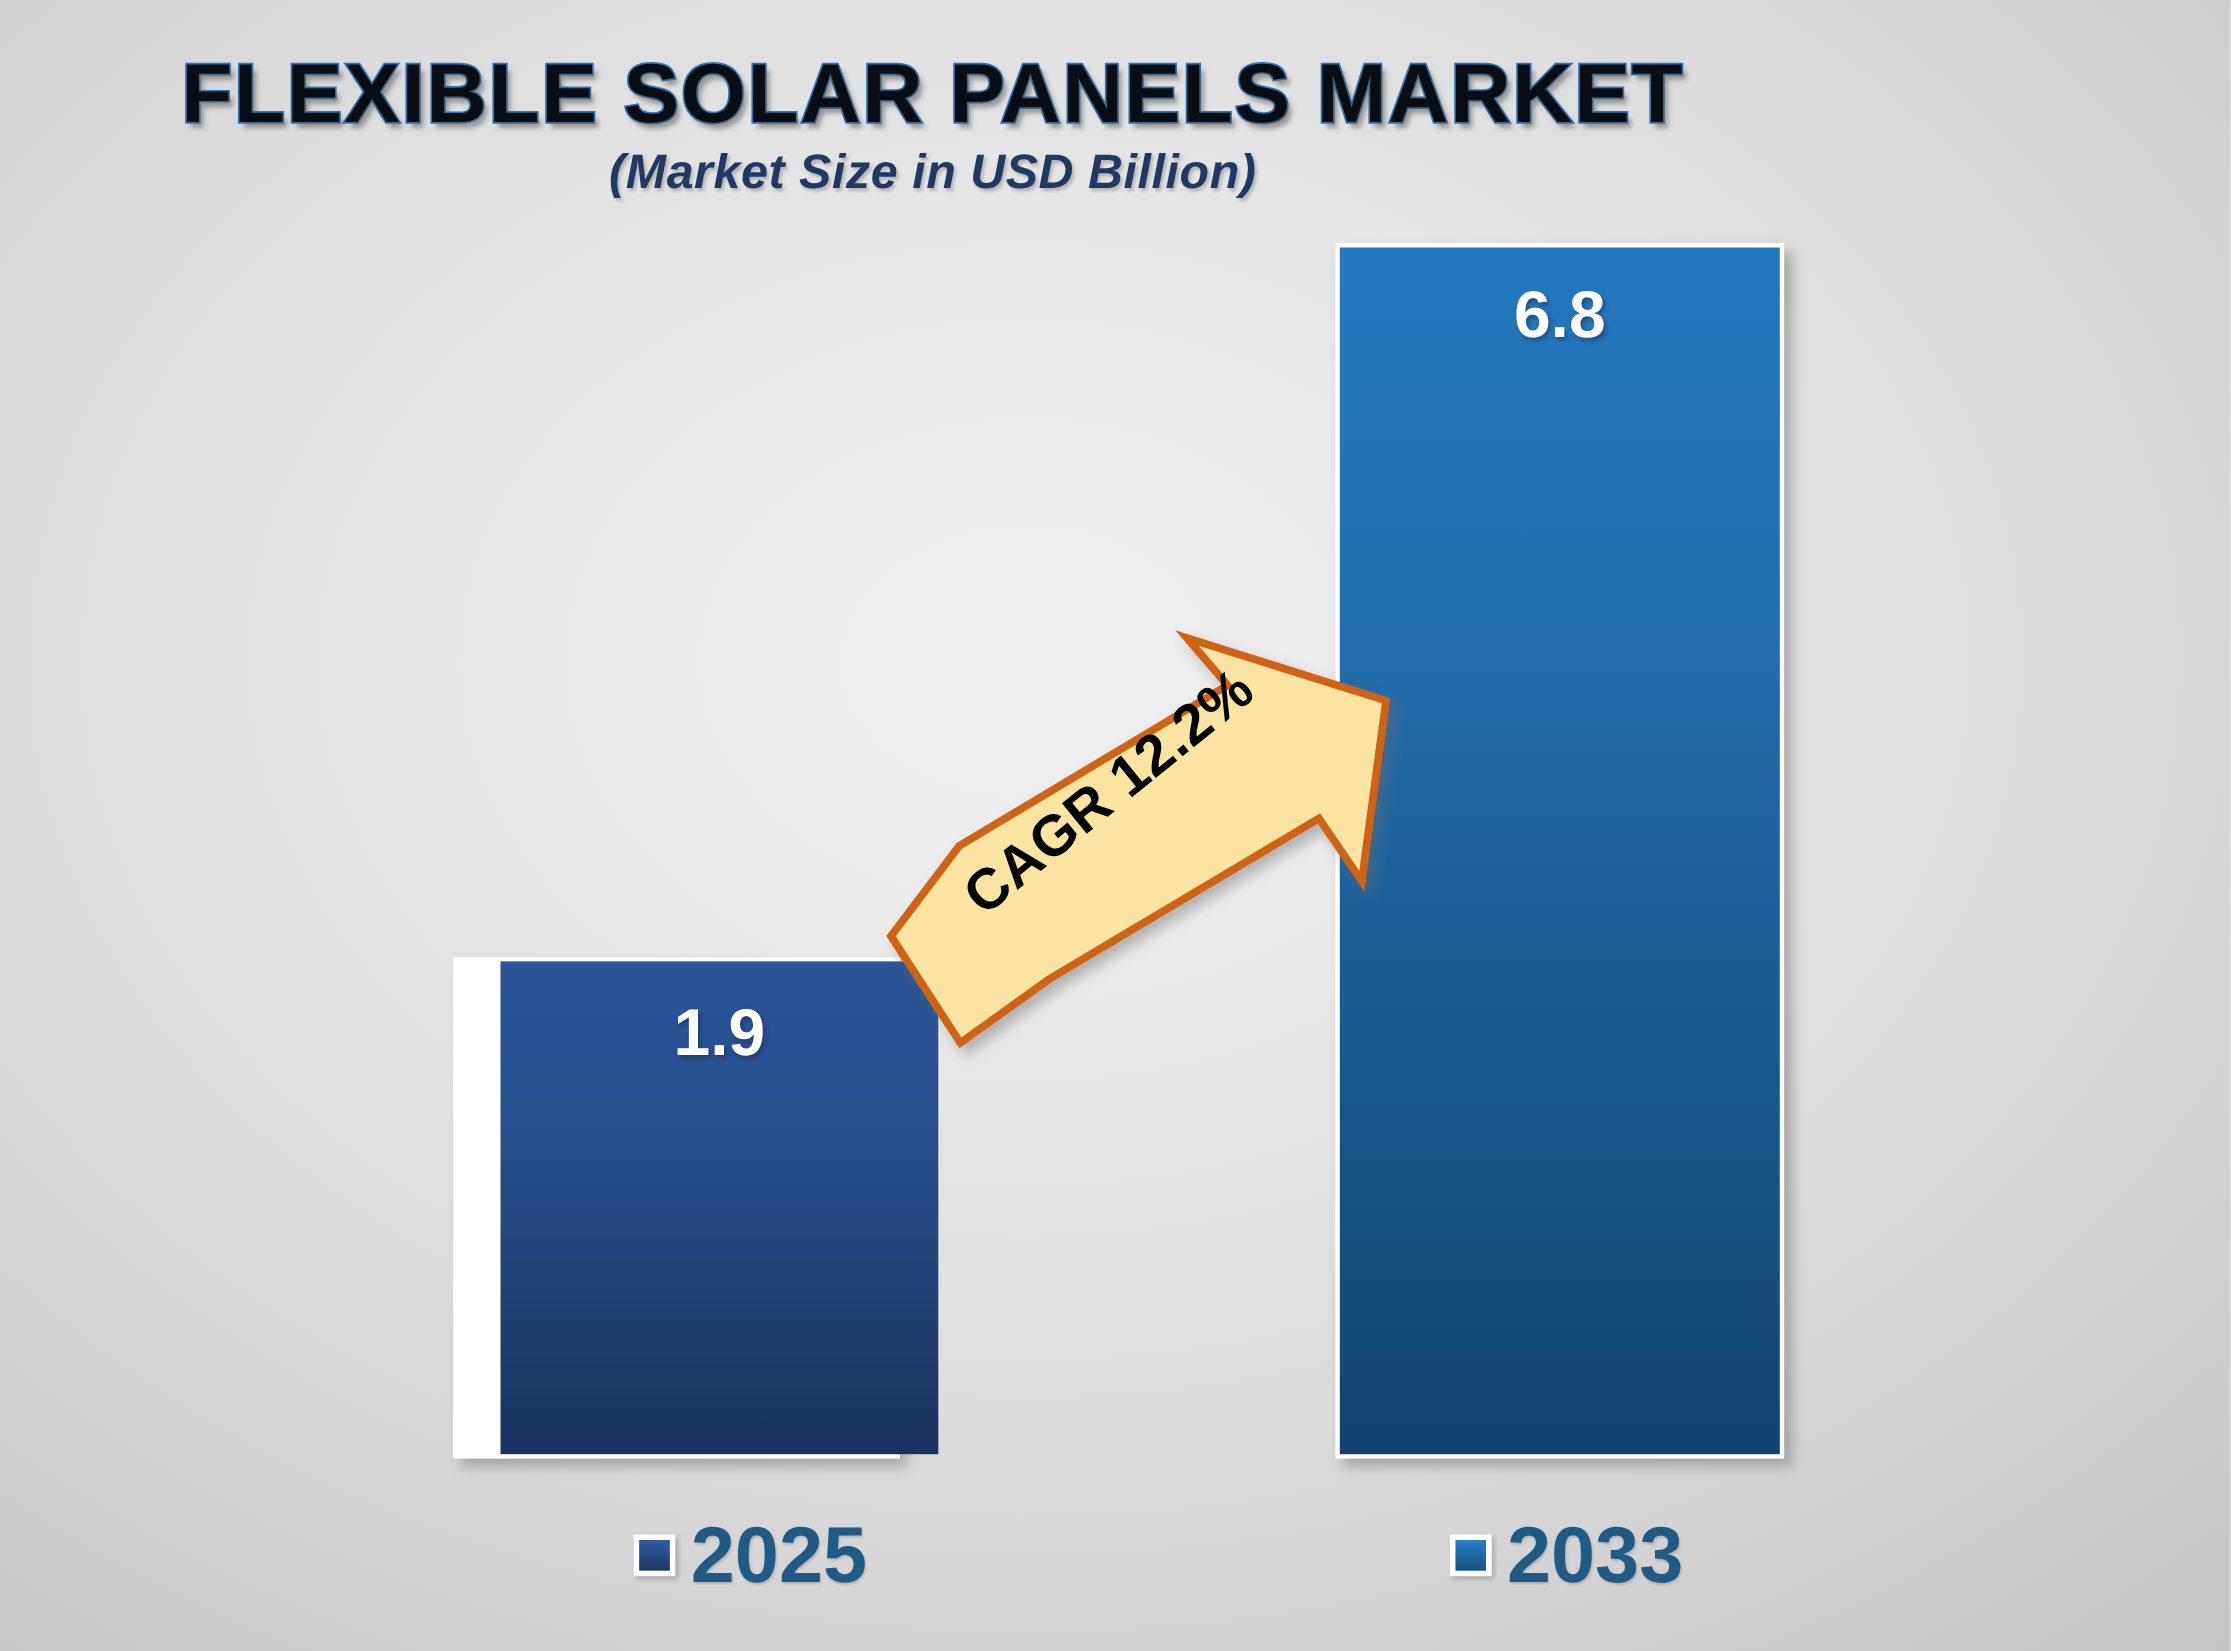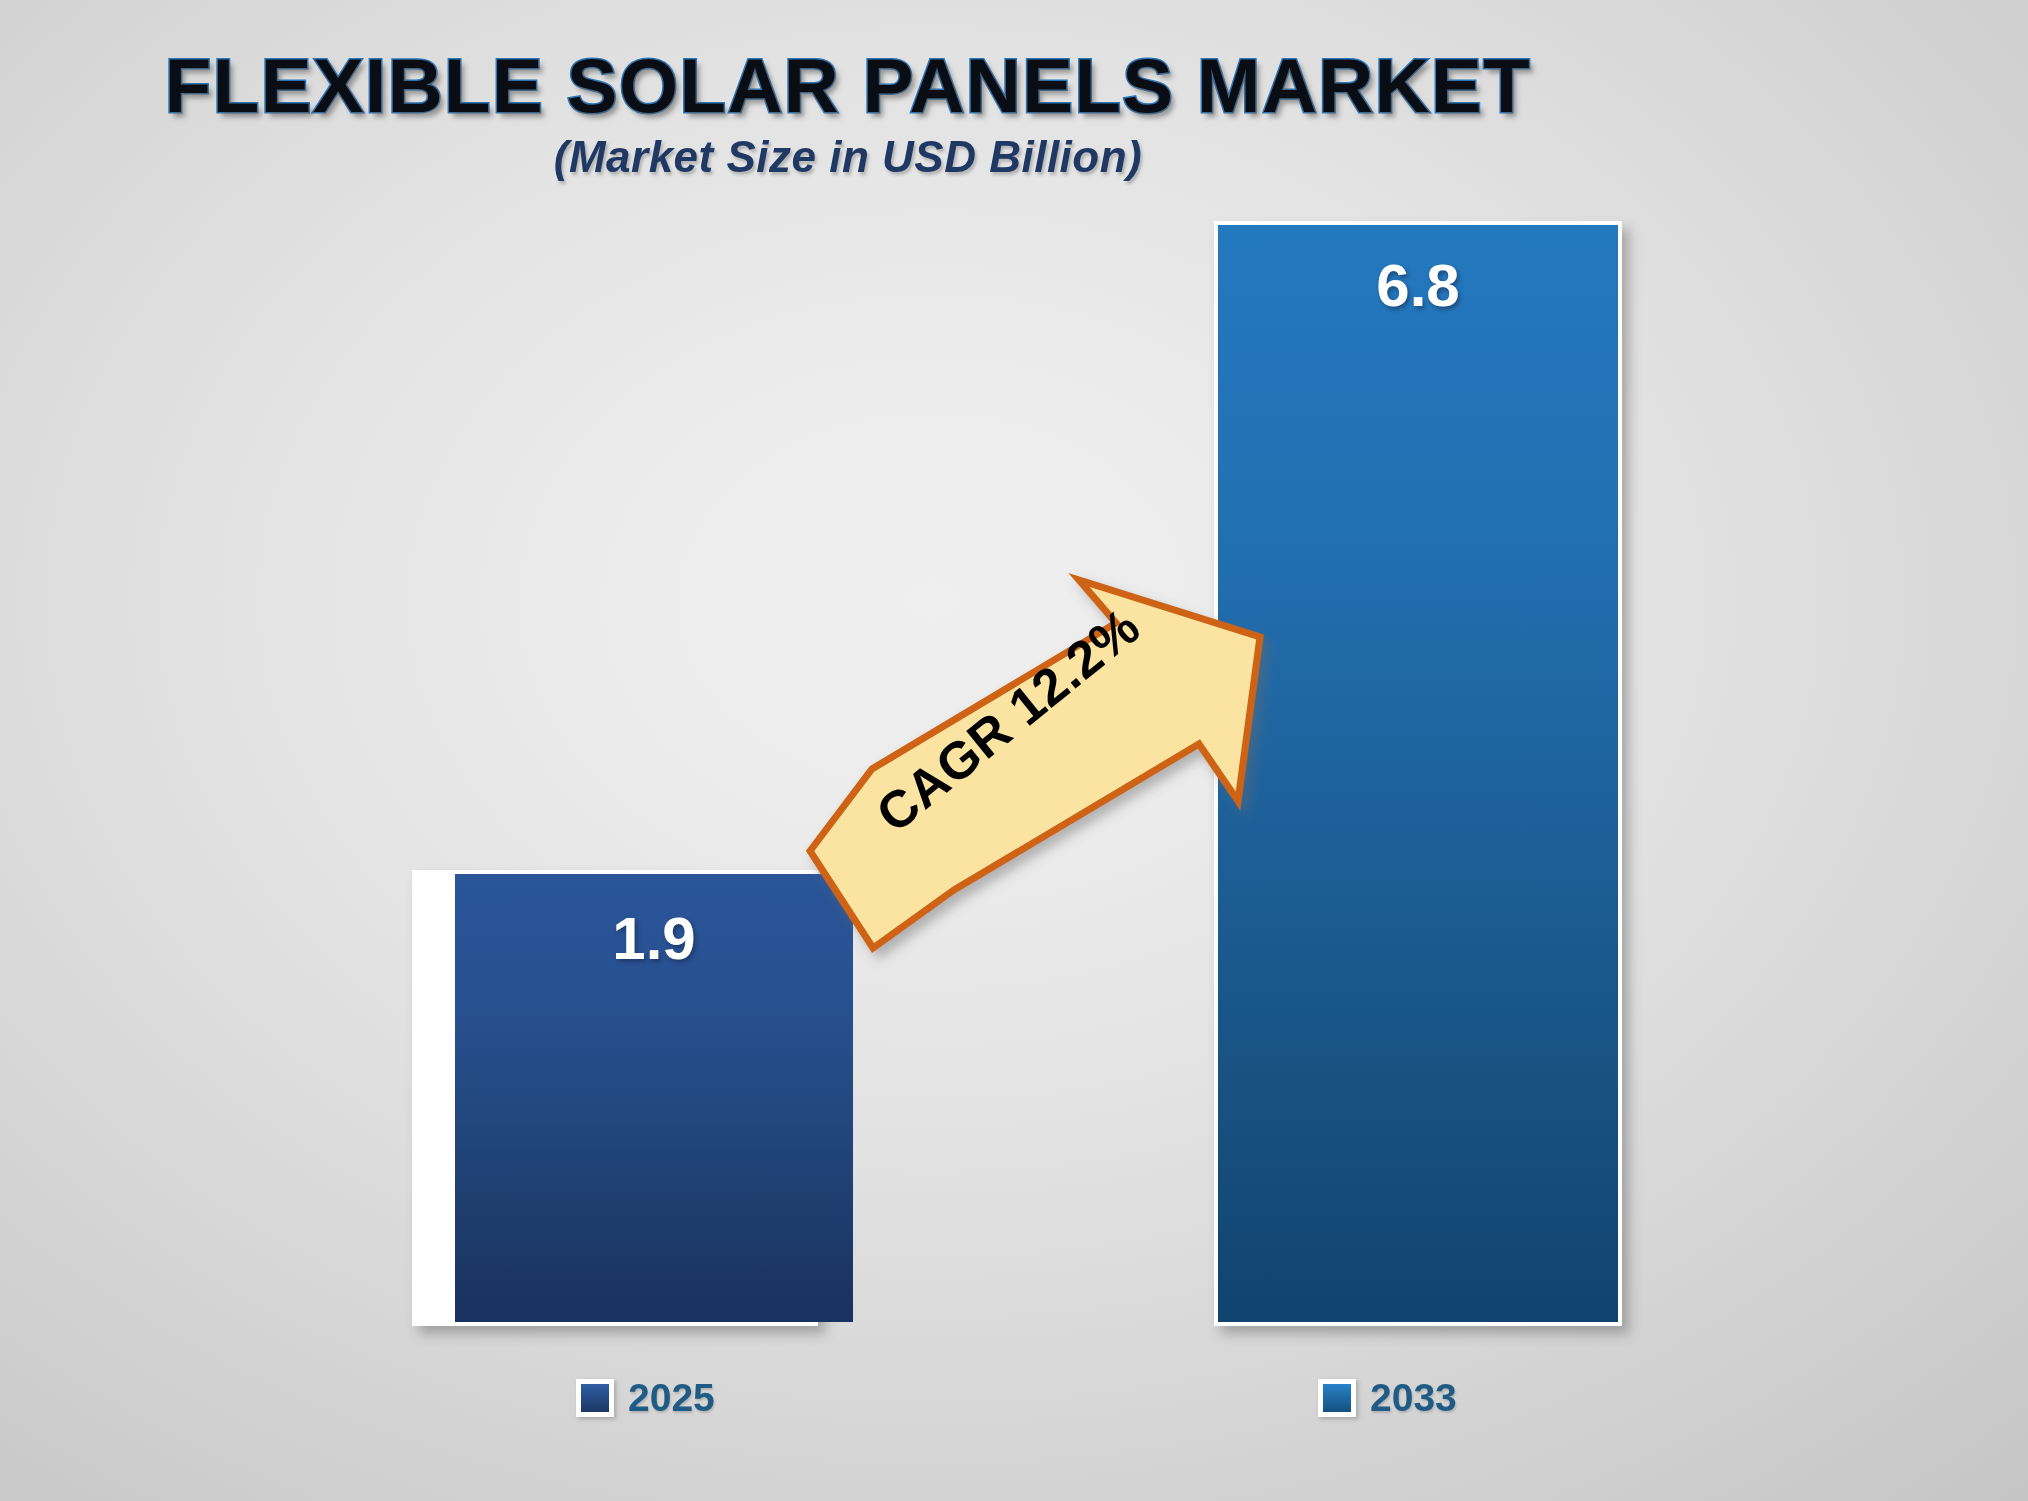--- a/index.html
+++ b/index.html
@@ -154,21 +154,21 @@
     border: 5px solid #ffffff;
     box-shadow: 2px 2px 4px rgba(110,110,110,0.45);
   }
   #legend-2025 .legend-swatch {
     background: linear-gradient(to bottom, #2f5ea5 0%, #1c3764 100%);
   }
   #legend-2033 .legend-swatch {
     background: linear-gradient(to bottom, #2a81c8 0%, #12517f 100%);
   }
   .legend-label {
-    font-size: 39px;
+    font-size: 72px;
     font-weight: bold;
     color: #1f5b85;
     font-family: "Liberation Sans", sans-serif;
     text-shadow: 1px 2px 2px rgba(130,130,130,0.4);
     line-height: 1;
   }
 </style>
 </head>
 <body>
 

